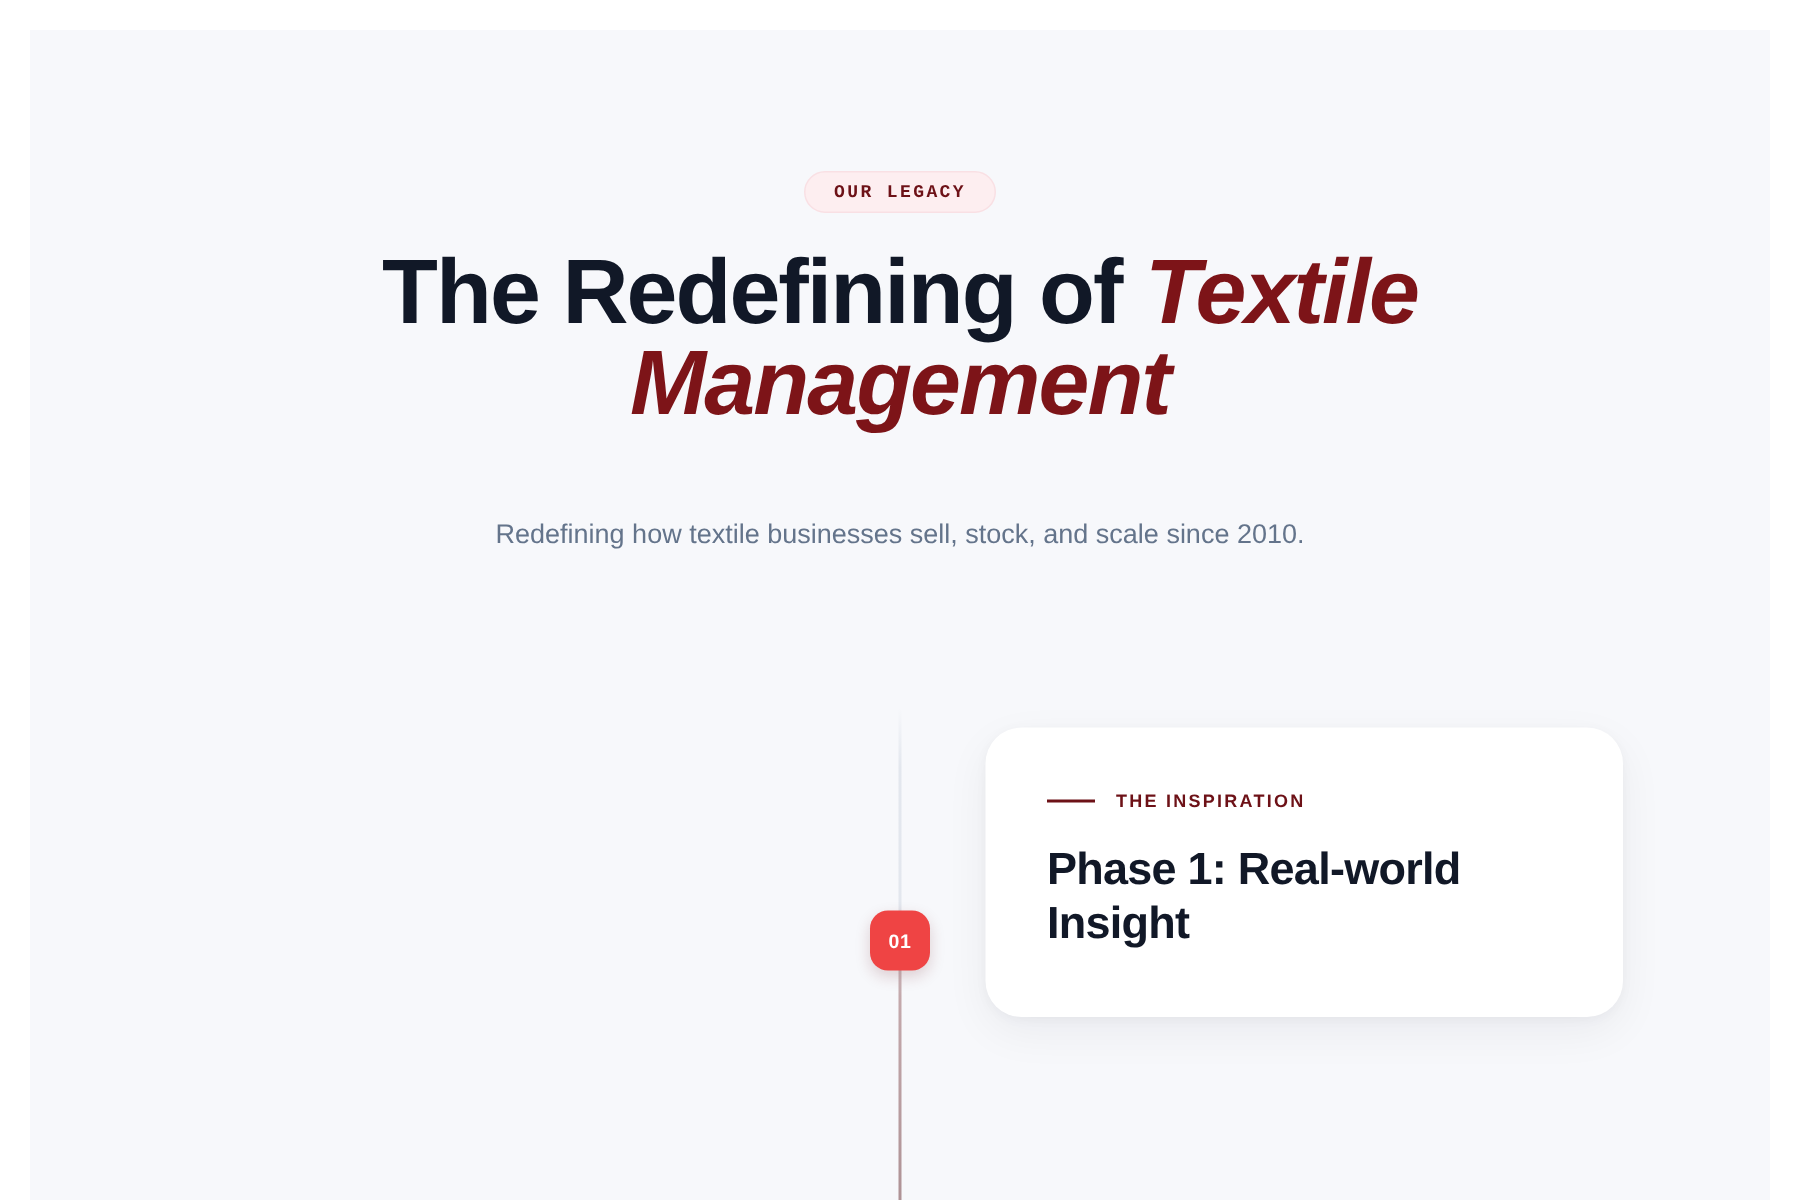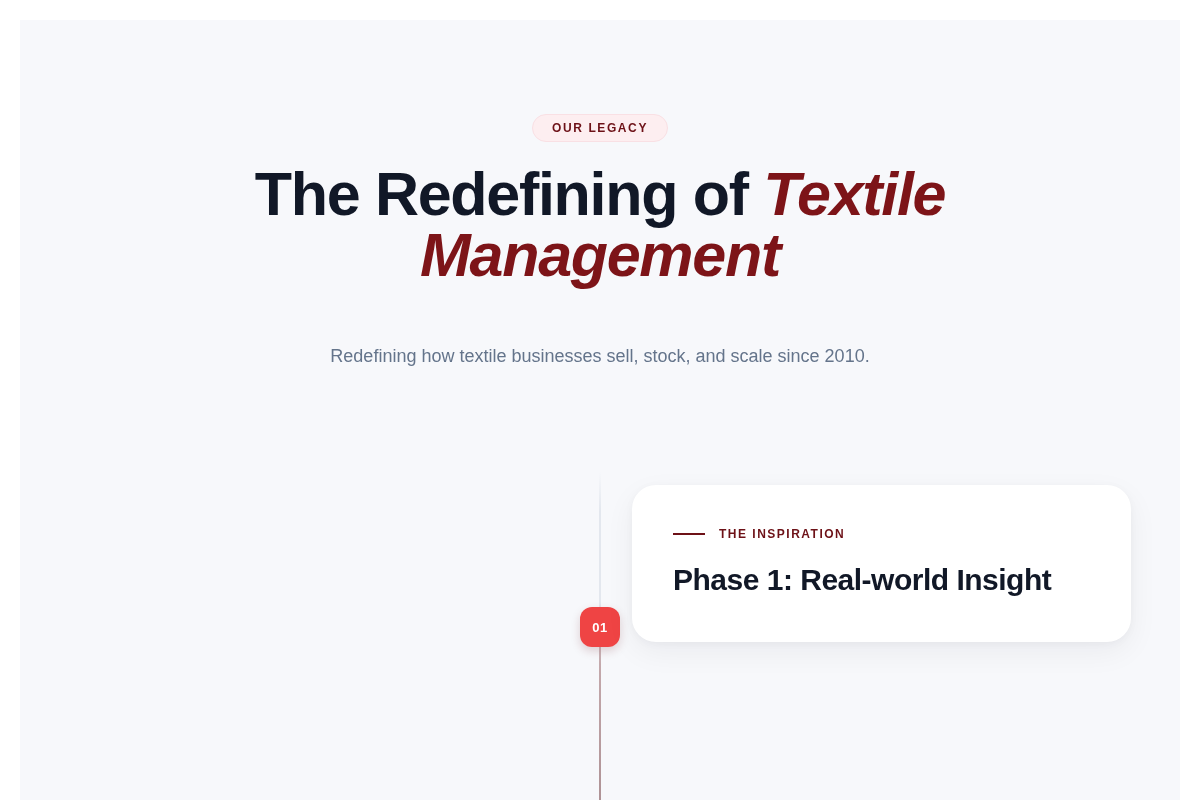--- a/index.html
+++ b/index.html
@@ -43,20 +43,21 @@
     justify-content: center;
     height: 28px;
     padding: 0 19px;
     border-radius: 999px;
     background: #fdeef0;
     border: 1px solid #f9e0e4;
     color: #6d1117;
     font-size: 12px;
     font-weight: bold;
     letter-spacing: 1.6px;
+    font-family: Liberation Mono, monospace;
   }
 
   .hero-title {
     margin-top: 22px;
     font-size: 61px;
     line-height: 61px;
     font-weight: bold;
     letter-spacing: -1.3px;
     color: #111827;
     max-width: 790px;
@@ -117,23 +118,23 @@
     font-weight: bold;
     letter-spacing: 0.4px;
     display: flex;
     align-items: center;
     justify-content: center;
     box-shadow: 0 4px 10px rgba(107,17,23,0.18);
   }
 
   .phase-card {
     position: absolute;
-    left: 612px;
+    left: 637px;
     top: 13px;
-    width: 499px;
+    width: 425px;
     padding: 42px 41px 44px 41px;
     background: #ffffff;
     border-radius: 24px;
     box-shadow: 0 10px 30px rgba(15,23,42,0.055),
                 0 2px 8px rgba(15,23,42,0.035);
   }
 
   .card-kicker {
     display: flex;
     align-items: center;

